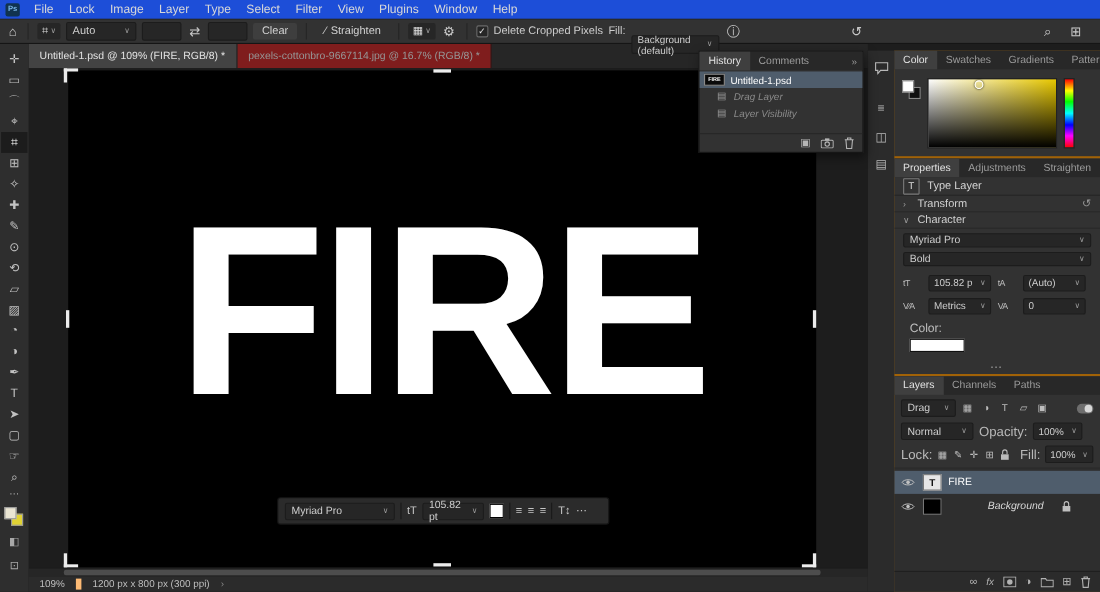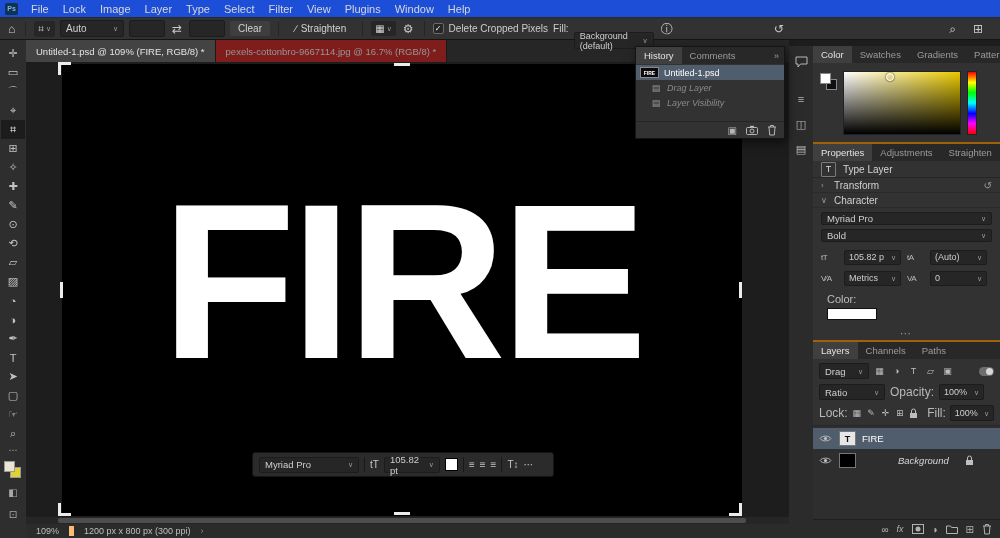--- a/index.html
+++ b/index.html
@@ -525,21 +525,21 @@
         </span>
         <span class="f-icon">▦</span>
         <span class="f-icon">◑</span>
         <span class="f-icon">T</span>
         <span class="f-icon">▱</span>
         <span class="f-icon">▣</span>
         <span class="filter-toggle"></span>
       </div>
       <div class="blend-row">
         <span class="dd blend-dd">
-          <span>Ratio</span>
+          <span>Normal</span>
           <span class="caret">∨</span>
         </span>
         <span class="small-label">Opacity:</span>
         <span class="dd small-dd">
           <span>100%</span>
           <span class="caret">∨</span>
         </span>
       </div>
       <div class="lock-row">
         <span class="small-label">Lock:</span>

